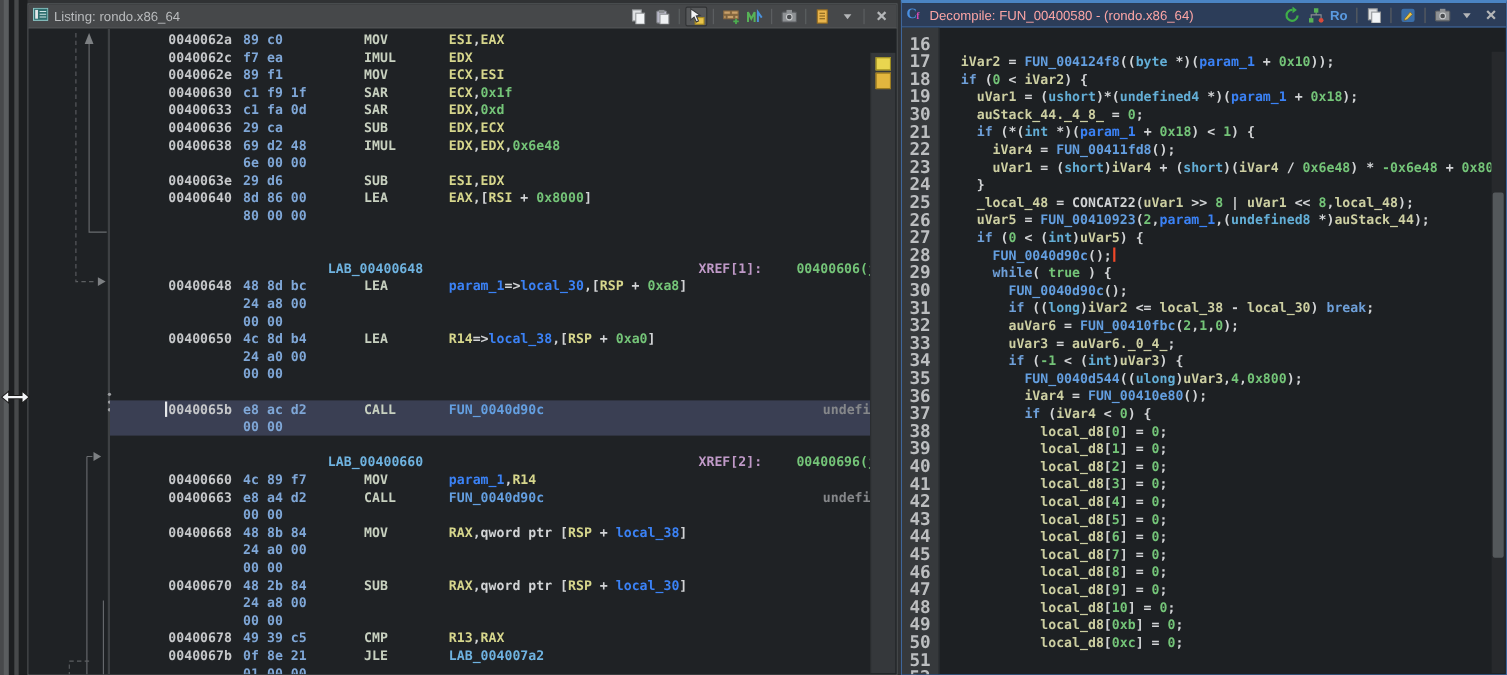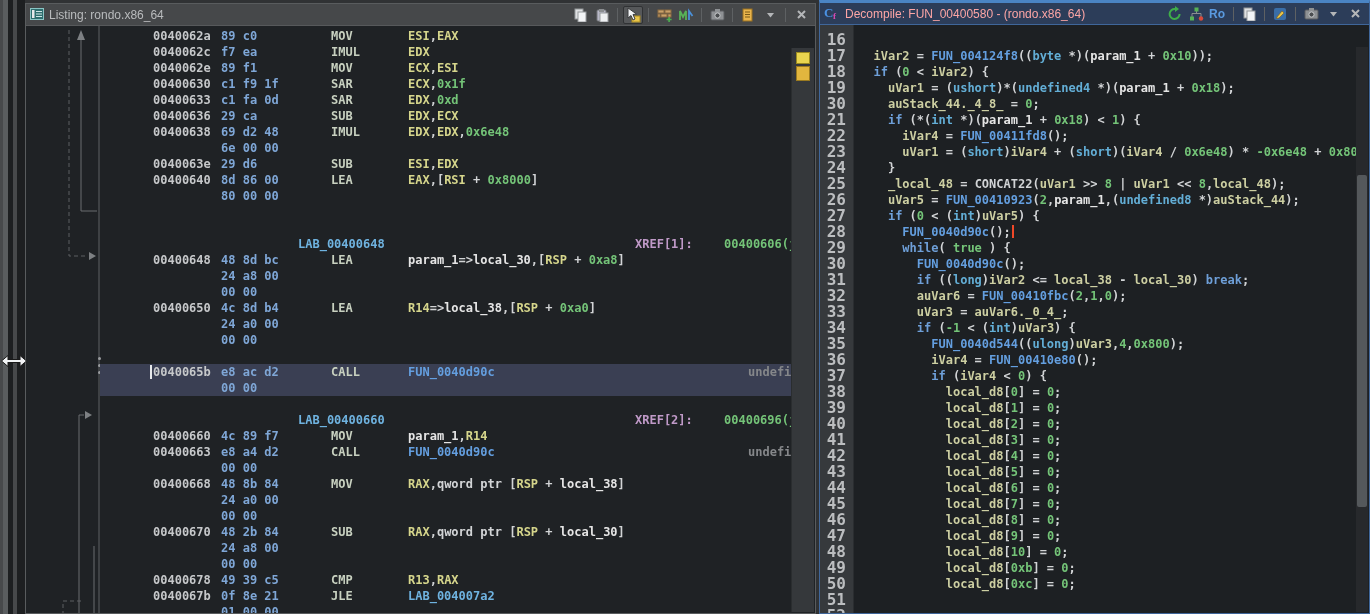--- a/index.html
+++ b/index.html
@@ -37,21 +37,21 @@
   .l-label{left:198px;} .l-xl{left:535px;} .l-xa{left:624px;} .l-extra{left:648px;}
   .l-caret{left:50px;width:2px;height:14px;top:1px;background:#e6e8ea;position:absolute;}
 
   
   #overview-strip{position:absolute;top:22px;right:1px;bottom:1px;width:23px;background:#35383b;border-left:1px solid #2a2d2f;}
   .ov-mark1{position:absolute;left:4px;top:4px;width:14px;height:12px;background:#e9d54f;border:1px solid #9a8a20;}
   .ov-mark2{position:absolute;left:4px;top:18px;width:14px;height:15px;background:#e2b63e;border:1px solid #9a7a20;}
 
   
   .c-t{color:#d2d4d6;} .c-kw{color:#6e9fd8;} .c-ty{color:#63aed6;} .c-fun{color:#649fe0;}
-  .c-var{color:#cdcfa2;} .c-par{color:#e5e5e5;} .c-num{color:#74c478;} .c-reg{color:#d6d68c;}
+  .c-var{color:#cdcfa2;} .c-par{color:#3b82f6;} .c-num{color:#74c478;} .c-reg{color:#d6d68c;}
   .c-lab{color:#6fb3e0;} .c-mn{color:#c8d1c0;} .c-addr{color:#c6c8ca;} .c-byt{color:#7fa7d7;}
   .c-gray{color:#85878a;} .c-xl{color:#c09ac8;} .c-xa{color:#74c478;}
 
   
   #decomp-panel{position:absolute;left:819px;top:0;width:551px;height:614px;background:#1d2023;border:1px solid #3f669a;border-top:3px solid #4a84c4;}
   #decomp-panel .panel-header{background:#2c3d59;border-bottom:1px solid #3f669a;}
   #decomp-panel .panel-title{color:#fca5a5;}
   #decomp-body{position:absolute;left:0;top:22px;right:0;bottom:0;overflow:hidden;}
   #dc-gutter{position:absolute;left:0;top:0;bottom:0;width:34px;background:#36393c;border-right:1px solid #2a2d30;padding-top:7px;}
   .gnum{height:16px;line-height:16px;font-size:16px;font-weight:bold;color:#bcbec0;text-align:right;padding-right:7px;font-family:"DejaVu Sans Mono",monospace;}

